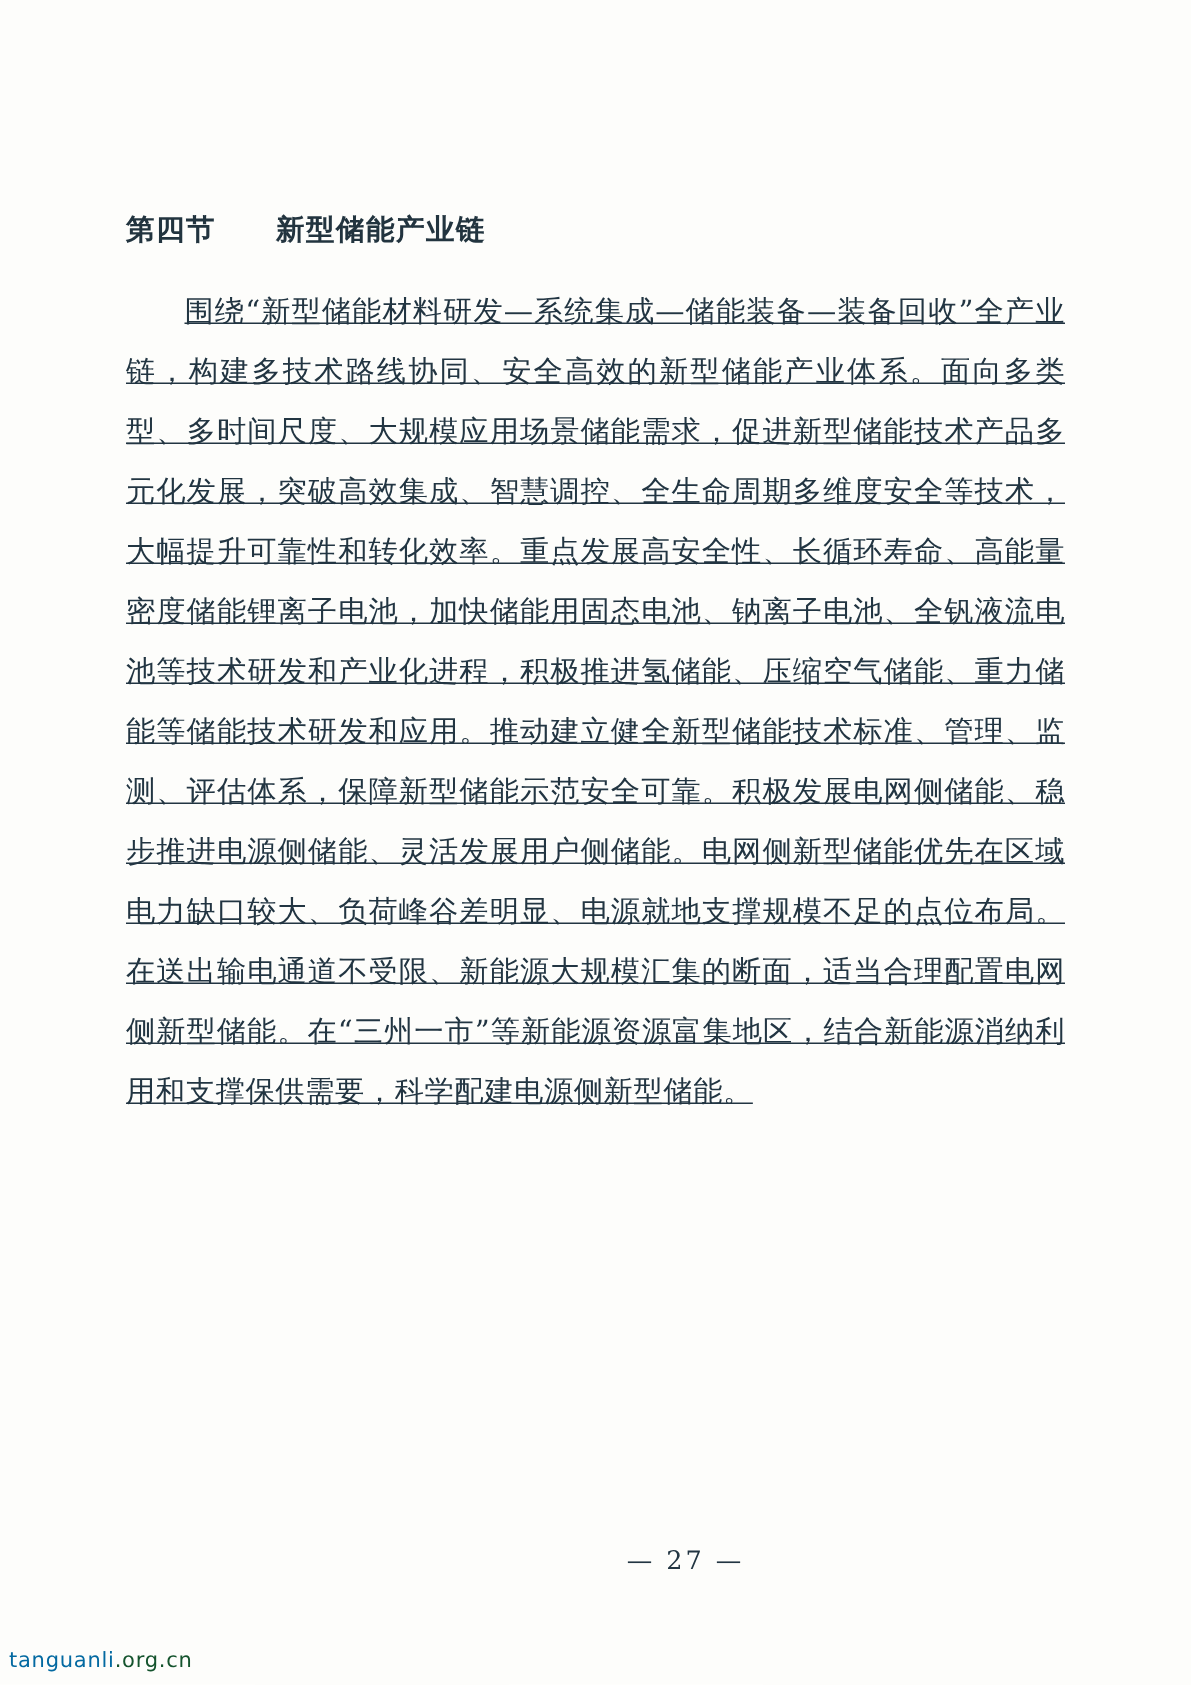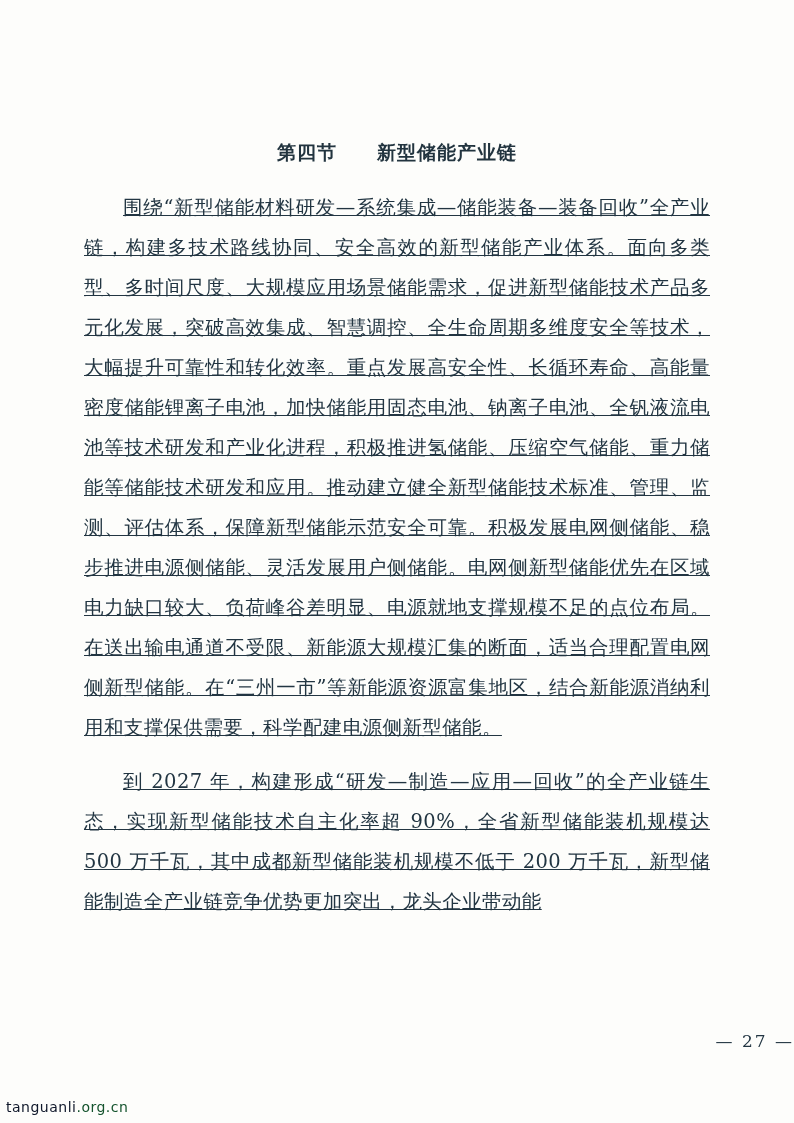--- a/index.html
+++ b/index.html
@@ -22,21 +22,20 @@
     height: 1123px;
     background: #fdfdfb;
   }
   .doc-body {
     position: absolute;
     left: 84px;
     top: 140px;
     width: 626px;
   }
   .section-title {
-    text-align: center;
     font-family: "DejaVu Sans", "Liberation Sans", sans-serif;
     font-weight: bold;
     font-size: 19px;
     color: #22343f;
     letter-spacing: 1px;
     margin: 0 0 22px 0;
     white-space: pre;
   }
   .para {
     font-size: 19.5px;
@@ -50,51 +49,50 @@
     text-decoration: underline;
   }
   .para.second {
     margin-top: 14px;
   }
   .page-number {
     position: absolute;
     left: 0;
     right: 0;
     bottom: 72px;
-    text-align: right;
+    text-align: center;
     font-size: 17px;
     color: #223542;
     letter-spacing: 2px;
   }
   .page-number .pn-inner {
     display: inline-block;
     padding-left: 120px;
   }
   .watermark {
     position: absolute;
     left: 6px;
     bottom: 8px;
     font-family: "DejaVu Sans", "Liberation Sans", sans-serif;
     font-size: 14px;
     letter-spacing: 0.5px;
   }
-  .watermark .wm-main { color: #0f172a; }
+  .watermark .wm-main { color: #0369a1; }
   .watermark .wm-suffix { color: #14532d; }
 </style>
 </head>
 <body>
 
 <div class="page">
 
   <div class="doc-body">
     <h2 class="section-title">第四节　　新型储能产业链</h2>
 
     <p class="para">围绕“新型储能材料研发—系统集成—储能装备—装备回收”全产业链，构建多技术路线协同、安全高效的新型储能产业体系。面向多类型、多时间尺度、大规模应用场景储能需求，促进新型储能技术产品多元化发展，突破高效集成、智慧调控、全生命周期多维度安全等技术，大幅提升可靠性和转化效率。重点发展高安全性、长循环寿命、高能量密度储能锂离子电池，加快储能用固态电池、钠离子电池、全钒液流电池等技术研发和产业化进程，积极推进氢储能、压缩空气储能、重力储能等储能技术研发和应用。推动建立健全新型储能技术标准、管理、监测、评估体系，保障新型储能示范安全可靠。积极发展电网侧储能、稳步推进电源侧储能、灵活发展用户侧储能。电网侧新型储能优先在区域电力缺口较大、负荷峰谷差明显、电源就地支撑规模不足的点位布局。在送出输电通道不受限、新能源大规模汇集的断面，适当合理配置电网侧新型储能。在“三州一市”等新能源资源富集地区，结合新能源消纳利用和支撑保供需要，科学配建电源侧新型储能。</p>
 
-    <p class="para second">到 2027 年，构建形成“研发—制造—应用—回收”的全产业链生态，实现新型储能技术自主化率超 90%，全省新型储能装机规模达 500 万千瓦，其中成都新型储能装机规模不低于 200 万千瓦，新型储能制造全产业链竞争优势更加突出，龙头企业带动能</p>
   </div>
 
   <div class="page-number">
     <span class="pn-inner">— 27 —</span>
   </div>
 
   <div class="watermark">
     <span class="wm-main">tanguanli</span><span class="wm-suffix">.org.cn</span>
   </div>
 

